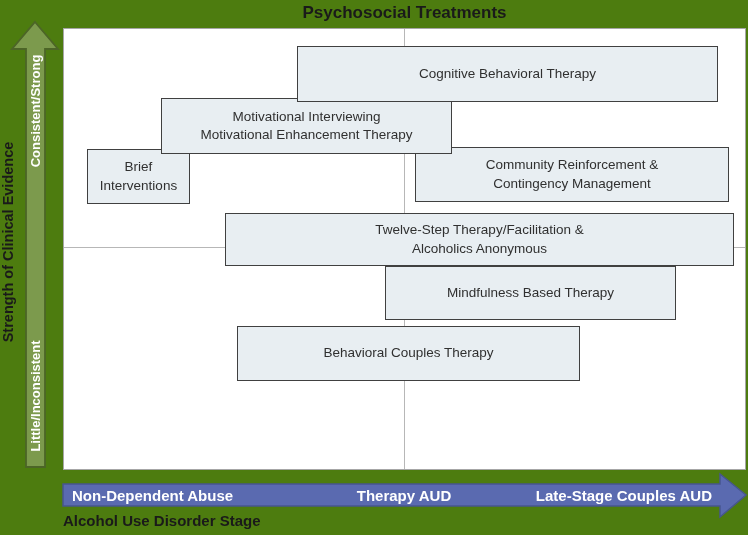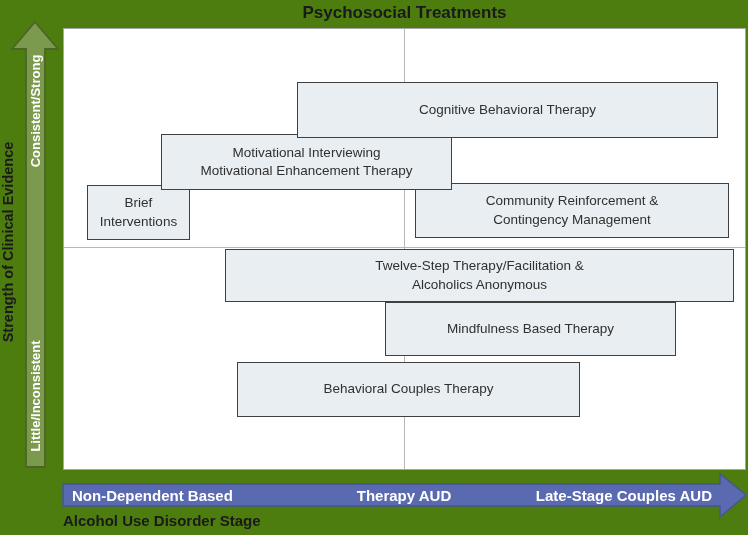--- a/index.html
+++ b/index.html
@@ -58,21 +58,20 @@
     background: var(--box-fill, #e8eef2);
     border: 1.5px solid var(--box-border, #404040);
     display: flex;
     align-items: center;
     justify-content: center;
     text-align: center;
     white-space: pre-line;
     font-size: 13.5px;
     line-height: 1.35;
     color: #303030;
-    margin-top: 36px;
   }
   .varrow-svg, .harrow-svg {
     position: absolute;
     overflow: visible;
   }
   .vtext {
     position: absolute;
     white-space: nowrap;
     transform: translate(-50%, -50%) rotate(-90deg);
     font-weight: bold;
@@ -144,19 +143,19 @@
     <polygon points="26,2 49,29 36,29 36,447 17,447 17,29 3,29" style="fill:var(--green-arrow,#7c9a4d); stroke:var(--green-arrow-border,#4c6527); stroke-width:1.8;"></polygon>
   </svg>
   <div class="vtext green-label" style="left:35px; top:111px;">Consistent/Strong</div>
   <div class="vtext green-label" style="left:35px; top:396px;">Little/Inconsistent</div>
   <div class="vtext axis-strength-label" style="left:8px; top:242px;">Strength of Clinical Evidence</div>
 
   <svg class="harrow-svg" style="left:63px; top:472px;" width="685" height="46" viewBox="0 0 685 46">
     <polygon points="0,12 657,12 657,2 683,23 657,45 657,34 0,34" style="fill:var(--blue-arrow,#5a6ab0); stroke:var(--blue-arrow-border,#47568f); stroke-width:1.5;"></polygon>
   </svg>
   <div id="x-axis-labels">
-    <span class="stage-label stage-left">Non-Dependent Based</span>
+    <span class="stage-label stage-left">Non-Dependent Abuse</span>
     <span class="stage-label stage-mid">Therapy AUD</span>
     <span class="stage-label stage-right">Late-Stage Couples AUD</span>
   </div>
   <div id="x-axis-title">Alcohol Use Disorder Stage</div>
 
 </div>
 
 </body></html>

